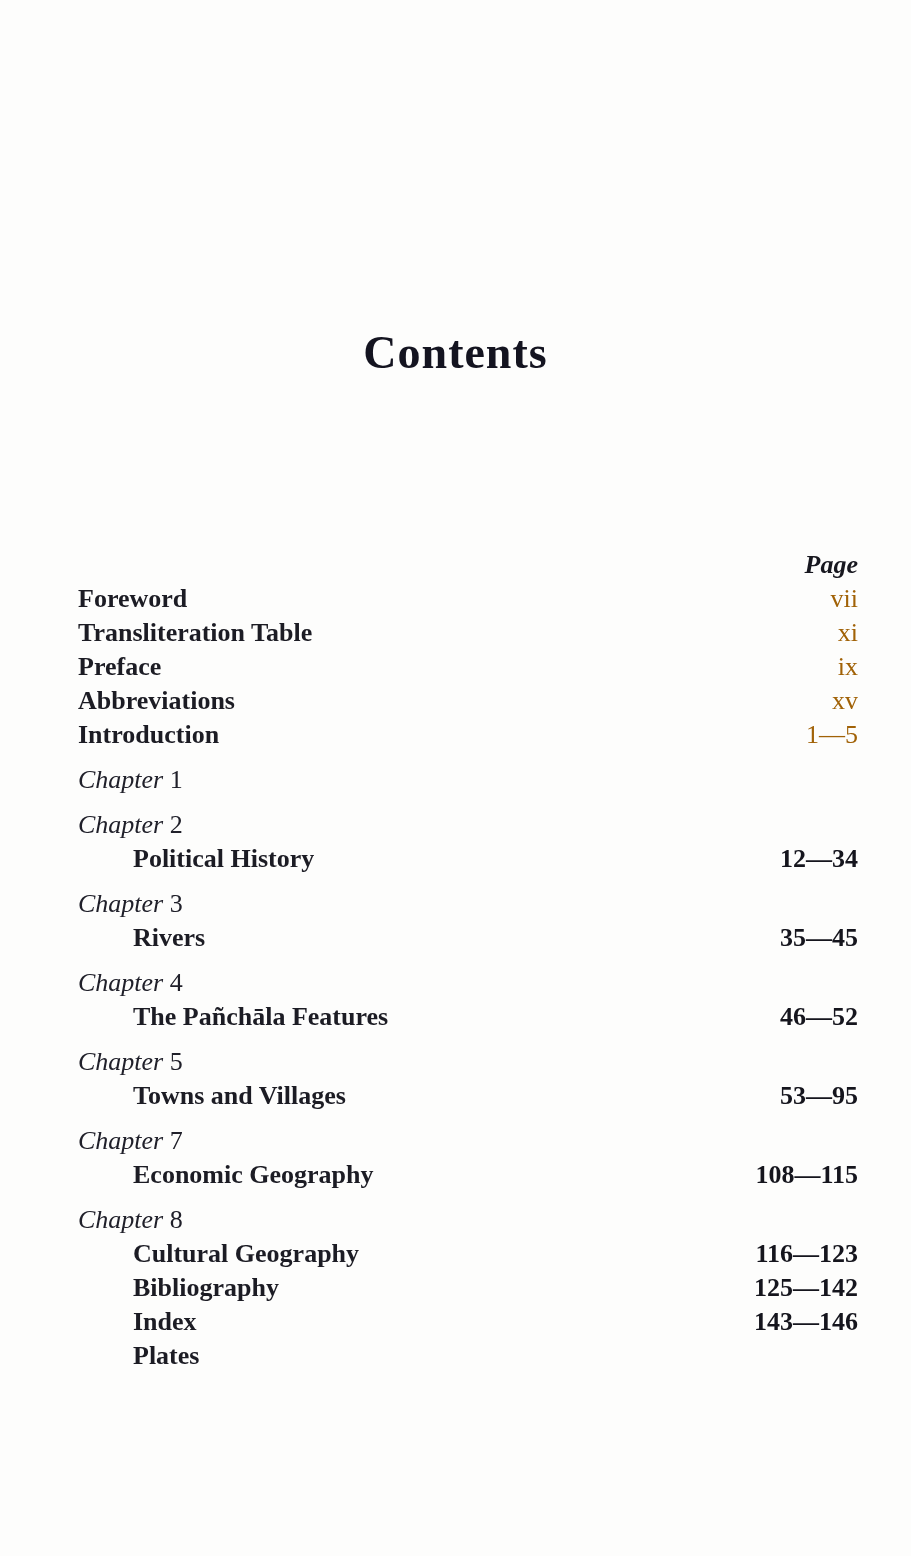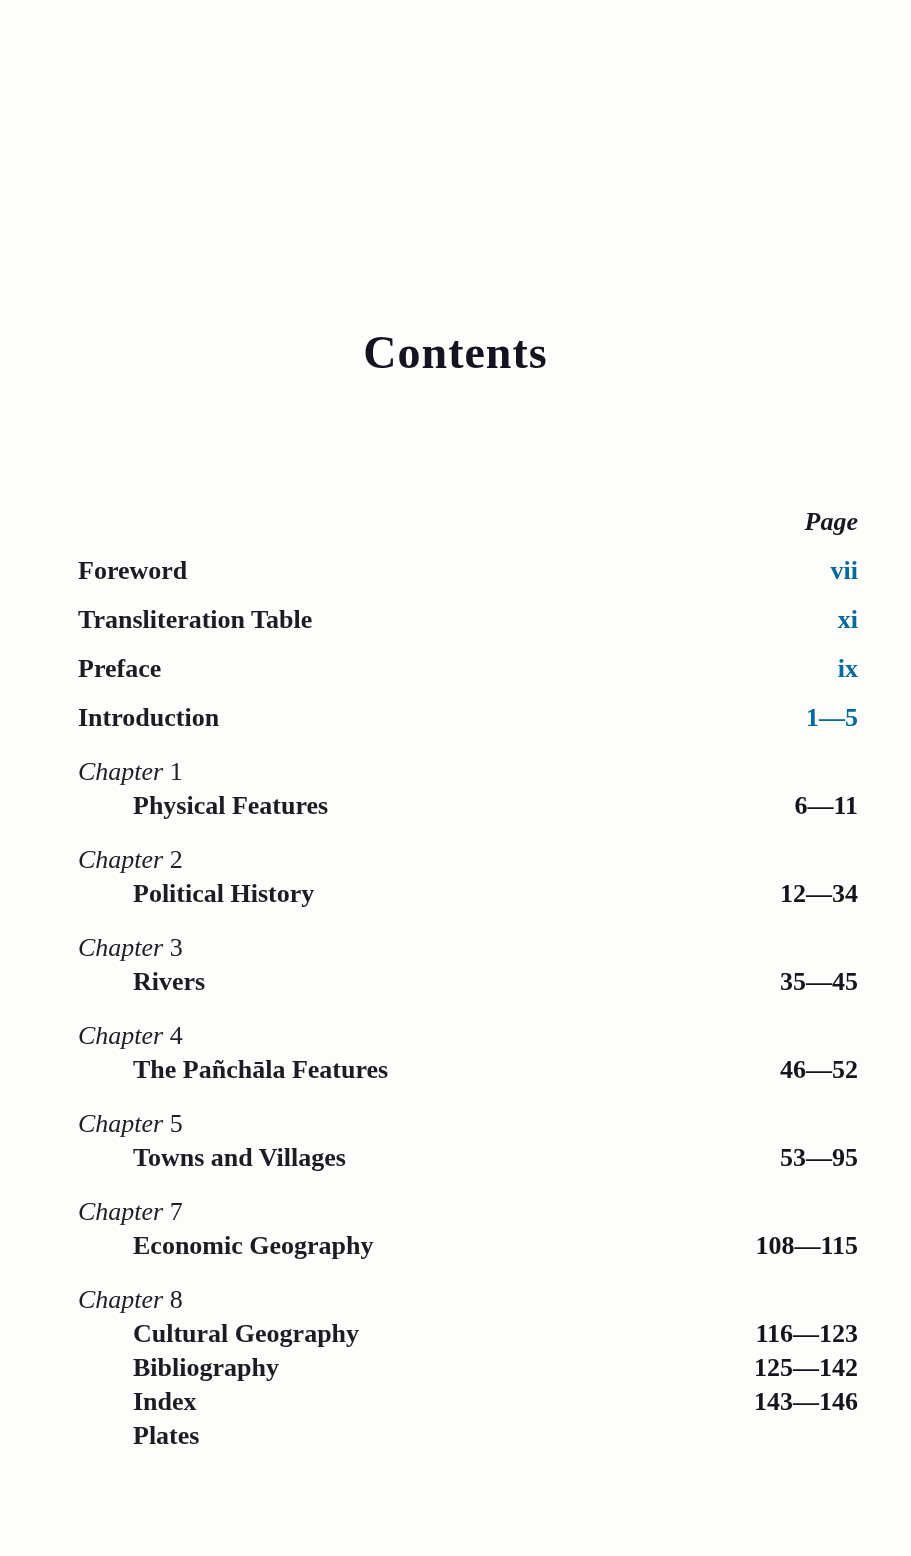--- a/index.html
+++ b/index.html
@@ -24,48 +24,47 @@
     text-align: center;
     font-size: 46px;
     font-weight: bold;
     letter-spacing: 1px;
     color: #141420;
   }
   .toc {
     position: absolute;
     left: 78px;
     right: 53px;
-    top: 505px;
+    top: 548px;
   }
   .page-col-header {
     text-align: right;
     font-style: italic;
     font-weight: bold;
     font-size: 26px;
     line-height: 34px;
     color: #17171f;
   }
   .fm-row {
     display: flex;
     justify-content: space-between;
     align-items: baseline;
     font-size: 26px;
     line-height: 34px;
-    margin-top: 15px;
   }
   .fm-label {
     font-weight: bold;
     color: #1c1c24;
   }
   .fm-page {
-    font-weight: bold;
-    color: #0369a1;
+    font-weight: normal;
+    color: #a16207;
   }
   .chapter-block {
-    margin-top: 20px;
+    margin-top: 11px;
   }
   .chapter-heading {
     font-size: 26px;
     line-height: 34px;
     color: #20202a;
   }
   .chapter-word {
     font-style: italic;
   }
   .chapter-number {
@@ -108,39 +107,37 @@
   <div class="fm-row">
     <span class="fm-label">Transliteration Table</span>
     <span class="fm-page">xi</span>
   </div>
 
   <div class="fm-row">
     <span class="fm-label">Preface</span>
     <span class="fm-page">ix</span>
   </div>
 
+  <div class="fm-row">
+    <span class="fm-label">Abbreviations</span>
+    <span class="fm-page">xv</span>
+  </div>
 
   <div class="fm-row">
     <span class="fm-label">Introduction</span>
     <span class="fm-page">1—5</span>
   </div>
 </div>
 
     <div id="chapters">
   <div class="chapter-block">
     <div class="chapter-heading">
       <span class="chapter-word">Chapter</span>
       <span class="chapter-number">1</span>
     </div>
-    <div class="chapter-entries">
-  <div class="entry-row">
-    <span class="entry-title">Physical Features</span>
-    <span class="entry-pages">6—11</span>
-  </div>
-</div>
   </div>
 
   <div class="chapter-block">
     <div class="chapter-heading">
       <span class="chapter-word">Chapter</span>
       <span class="chapter-number">2</span>
     </div>
     <div class="chapter-entries">
   <div class="entry-row">
     <span class="entry-title">Political History</span>

